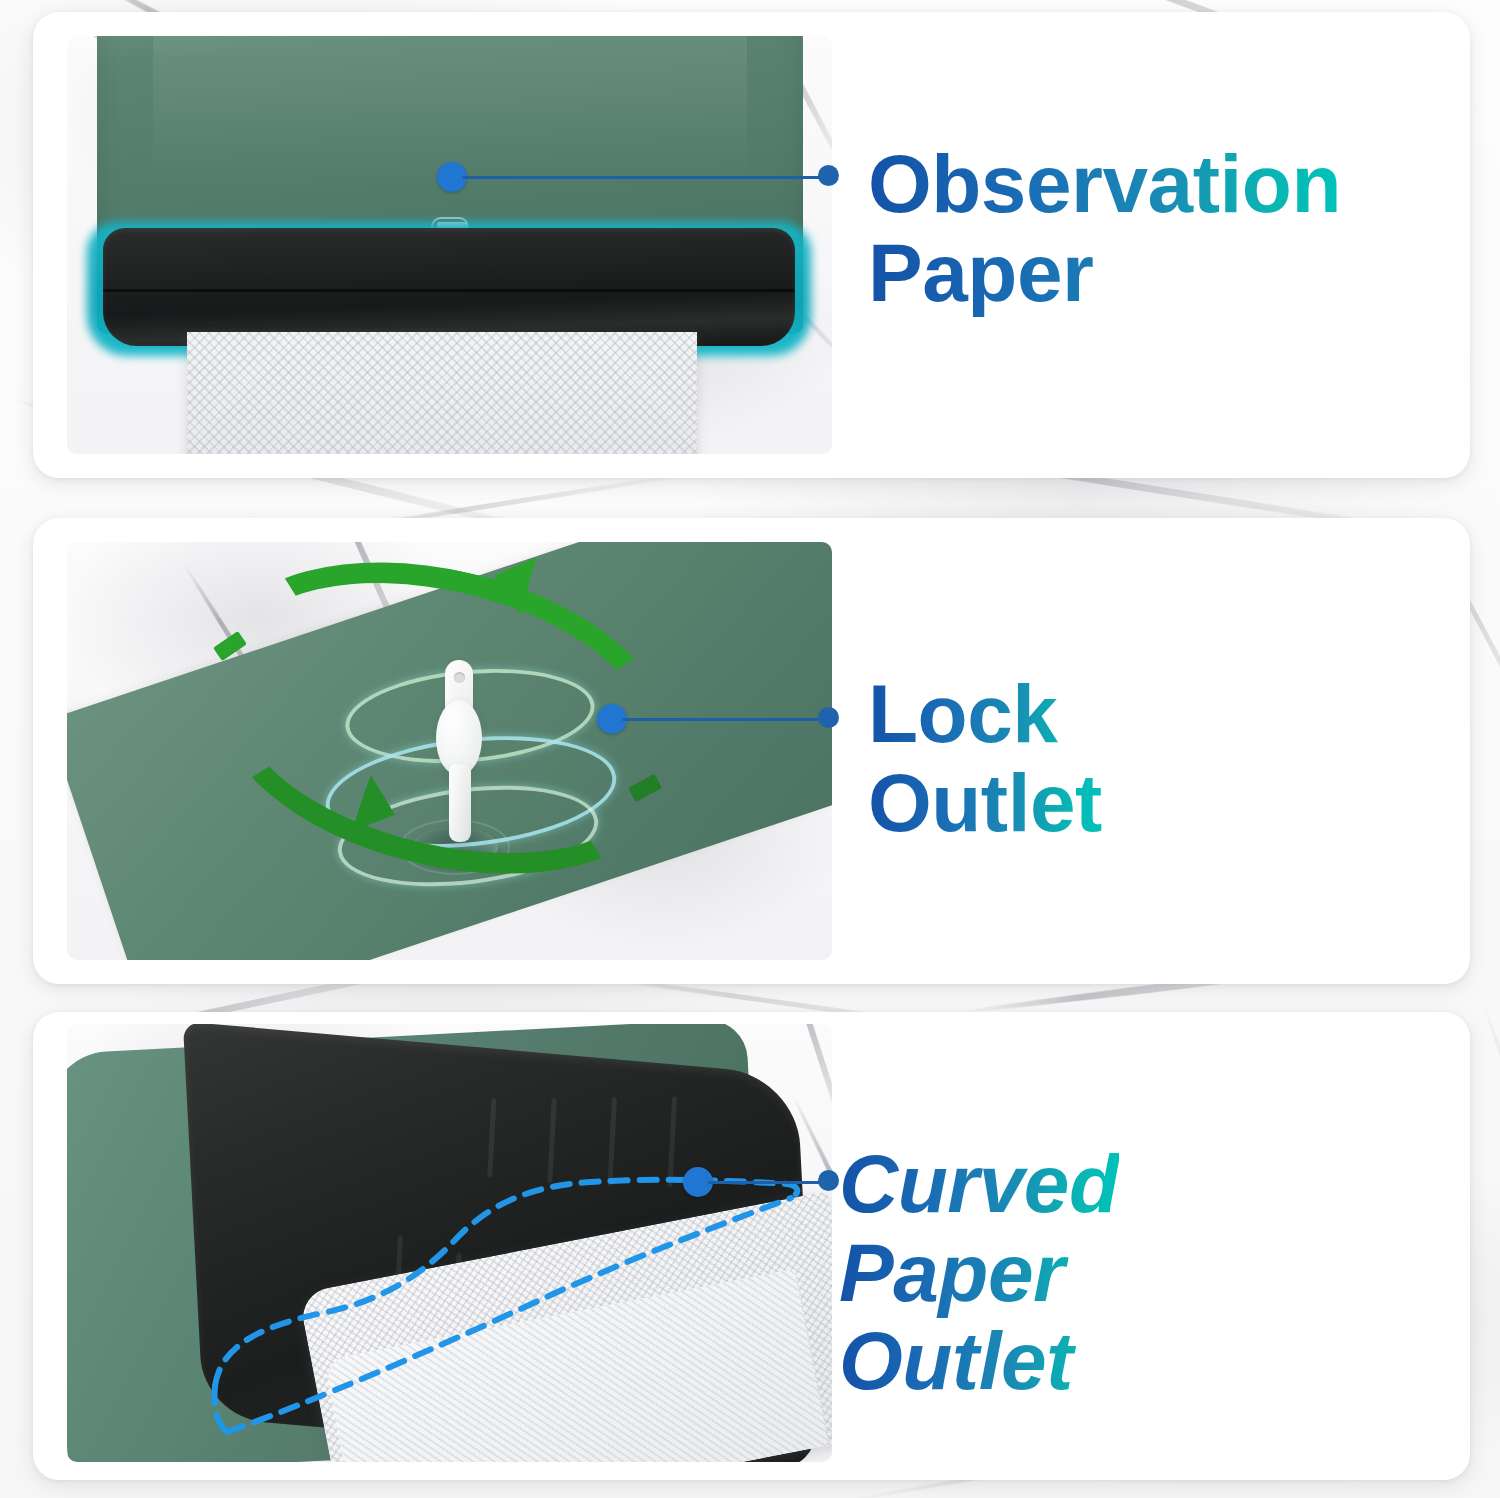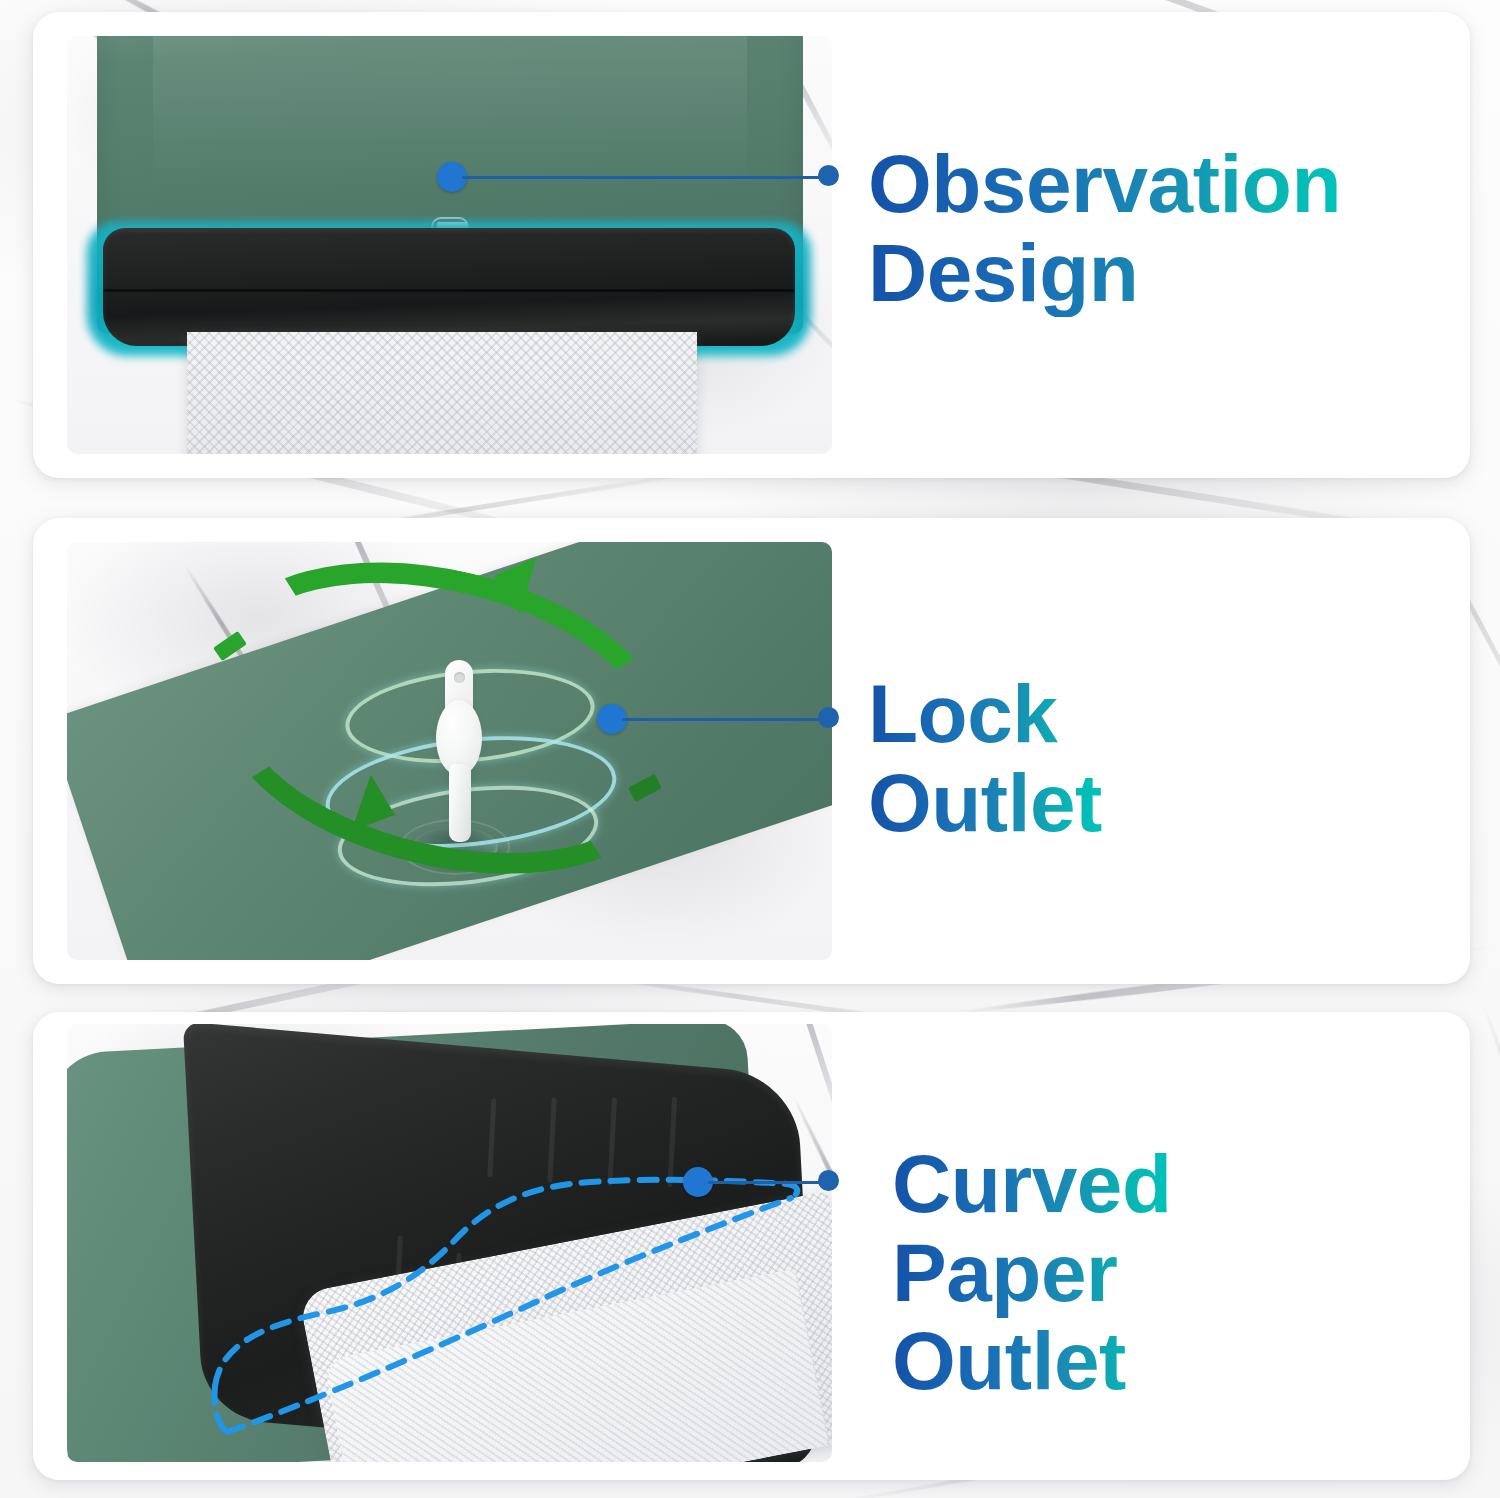--- a/index.html
+++ b/index.html
@@ -249,21 +249,21 @@
     letter-spacing:-.5px;
     background:linear-gradient(90deg,#1452a8 0%, #1a6cb5 32%, #1a8bb4 62%, #09b6b3 86%, #00c2bb 100%);
     -webkit-background-clip:text;
     background-clip:text;
     color:transparent;
     -webkit-text-fill-color:transparent;
     white-space:pre-line;
   }
   #label1 { left:868px; top:140px;  font-size:82px; }
   #label2 { left:868px; top:670px;  font-size:82px; }
-  #label3 { left:892px; top:1140px; font-size:82px; }
+  #label3 { left:839px; top:1140px; font-size:82px;font-style:italic; }
 
   #call1-dot  { left:437px;  top:162px; }
   #call1-line { left:462px;  top:176px; width:362px; }
   #call1-tip  { left:818px;  top:165px; }
 
   #call2-dot  { left:597px;  top:704px; }
   #call2-line { left:622px;  top:718px; width:202px; }
   #call2-tip  { left:818px;  top:707px; }
 
   #call3-dot  { left:683px;  top:1167px; }
@@ -305,21 +305,21 @@
     <div id="p1-window"></div>
     <div id="p1-paper"></div>
   </div>
 
 </div>
 <div class="callout">
   <div class="dot-big" id="call1-dot"></div>
   <div class="lead" id="call1-line"></div>
   <div class="dot-small" id="call1-tip"></div>
   <div class="label" id="label1">Observation
-Design</div>
+Paper</div>
 </div>
 
 <div class="card" id="card2">
   <div class="photo" id="photo2">
     <div class="pvein" style="left:160px; top:40px;  width:300px; height:6px; transform:rotate(66deg);"></div>
     <div class="pvein" style="left:60px;  top:120px; width:240px; height:5px; transform:rotate(58deg);"></div>
     <div class="pvein" style="left:470px; top:30px;  width:280px; height:6px; transform:rotate(70deg);"></div>
     <div class="pvein" style="left:240px; top:200px; width:220px; height:5px; transform:rotate(40deg);"></div>
     <div class="pvein" style="left:600px; top:150px; width:200px; height:5px; transform:rotate(56deg);"></div>
     <div class="pvein" style="left:40px;  top:250px; width:200px; height:5px; transform:rotate(30deg);"></div>

